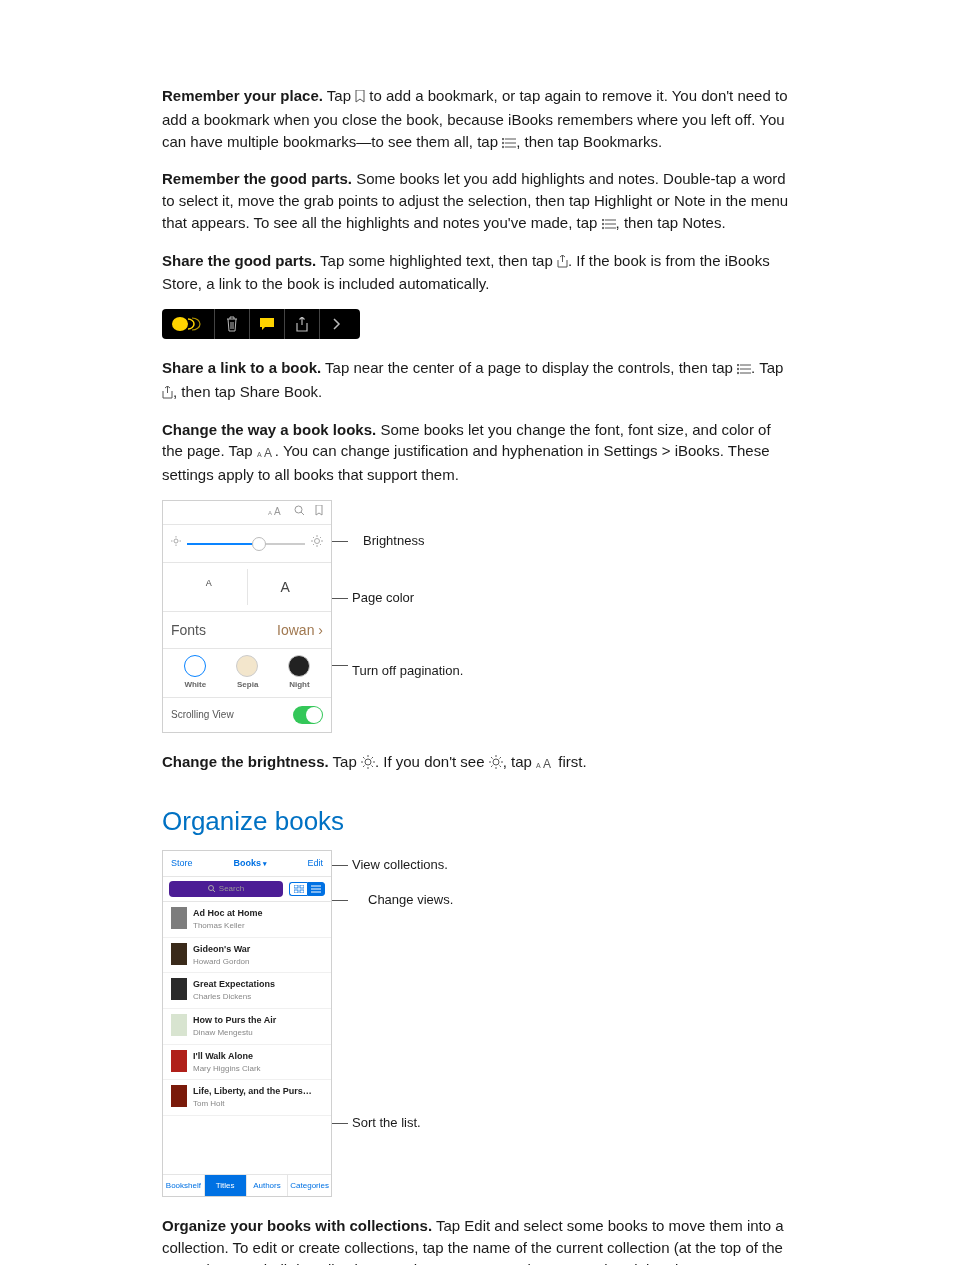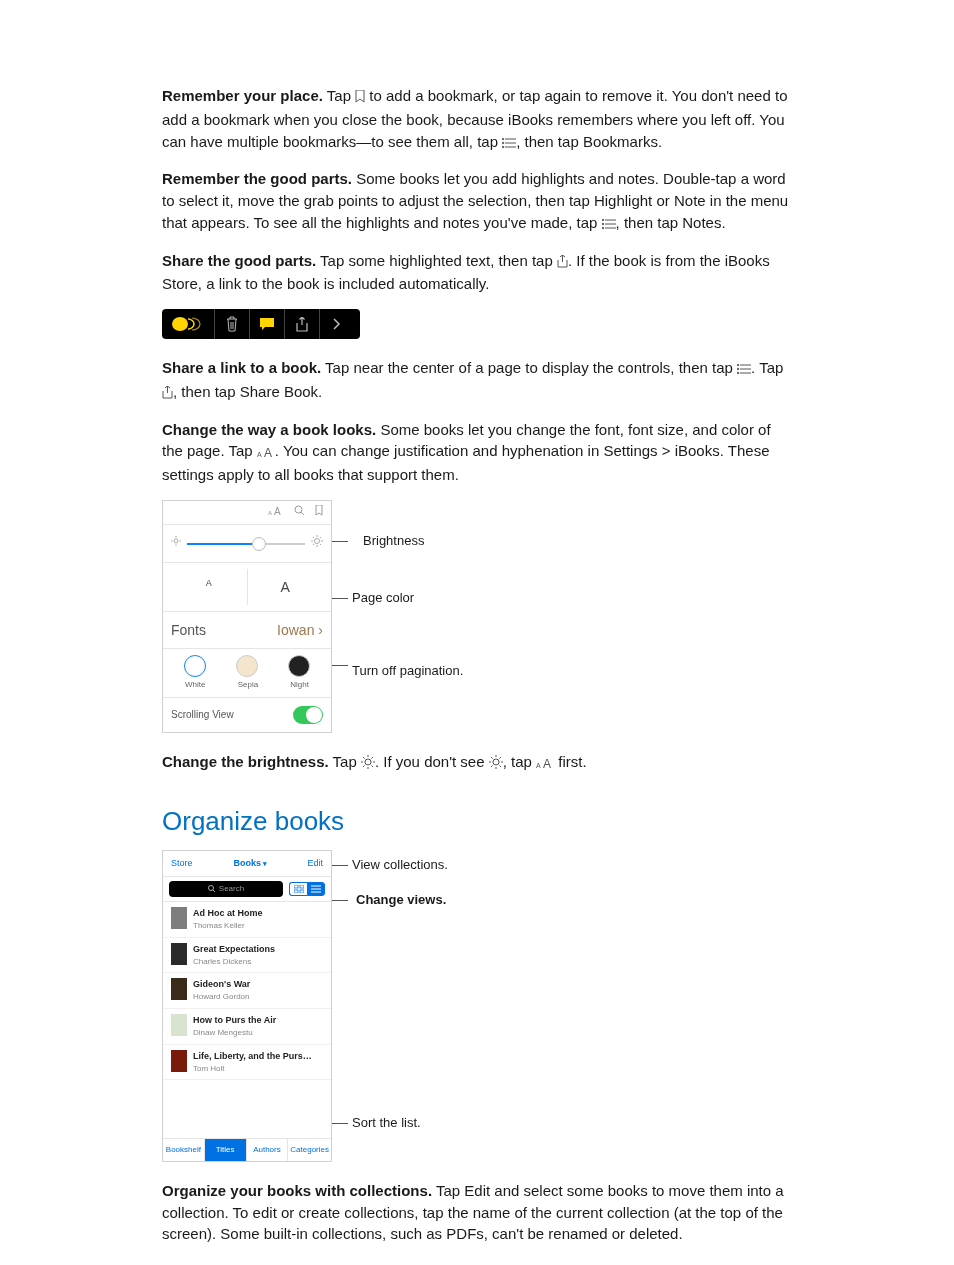--- a/index.html
+++ b/index.html
@@ -69,41 +69,41 @@
   .panel .slider-track::before { content:""; position:absolute; left:0; width:55%; height:2px; background:#0a84ff; }
   .panel .slider-knob { position:absolute; left:55%; top:-6px; width:14px; height:14px; background:#fff; border:1px solid #bbb; border-radius:50%; }
   .panel .sizerow { display:flex; }
   .panel .sizerow div { flex:1; text-align:center; padding:8px 0; color:#444; }
   .panel .sizerow div:first-child { border-right:1px solid #e5e5e5; font-size:9px; }
   .panel .sizerow div:last-child { font-size:14px; }
   .panel .fontsrow { display:flex; justify-content:space-between; padding:8px; font-size:14px; }
   .panel .fontsrow .fval { color:#a07850; }
   .panel .swatches { display:flex; justify-content:space-around; padding:6px 6px 2px; }
   .panel .swatch { width:22px; height:22px; border-radius:50%; border:1px solid #ccc; }
-  .panel .swlabels { display:flex; justify-content:space-around; font-size:8px; padding:0 6px 6px; color:#666; }
+  .panel .swlabels { display:flex; justify-content:space-around; font-size:8px; padding:0 6px 6px; color:#666;font-weight:bold; }
   .panel .scrollrow { display:flex; justify-content:space-between; align-items:center; padding:8px; }
   .toggle { width:30px; height:18px; background:#34c759; border-radius:10px; position:relative; }
   .toggle::after { content:""; position:absolute; right:1px; top:1px; width:16px; height:16px; background:#fff; border-radius:50%; }
 
   .callouts { font-size: 13px; color:#1a1a1a; }
   .callouts .cl { display:flex; align-items:center; margin-bottom: 0; }
   .callouts .lead { border-top:1px solid #555; display:inline-block; }
 
   
   .lib {
     width: 170px;
     border: 1px solid #d0d0d0;
     font-size: 10px;
     background:#fff;
   }
   .lib .top { display:flex; justify-content:space-between; padding:6px 8px; border-bottom:1px solid #e5e5e5; color:#0071e3; font-size:9px; }
   .lib .top .mid { font-weight:600; }
   .lib .top .mid::after { content:" ▾"; font-size:7px; }
   .lib .searchrow { display:flex; align-items:center; gap:6px; padding:4px 6px; border-bottom:1px solid #e5e5e5; }
-  .lib .searchbox { flex:1; background:#000000; border-radius:4px; font-size:8px; color:#999; padding:2px 6px; display:flex; align-items:center; gap:3px; justify-content:center;}
+  .lib .searchbox { flex:1; background:#4c1d95; border-radius:4px; font-size:8px; color:#999; padding:2px 6px; display:flex; align-items:center; gap:3px; justify-content:center;}
   .lib .viewbtns { display:flex; gap:0; }
   .lib .viewbtns span { width:18px; height:14px; display:flex; align-items:center; justify-content:center; border:1px solid #0071e3; font-size:8px; }
   .lib .viewbtns span:first-child { border-right:none; border-radius:3px 0 0 3px; color:#0071e3; }
   .lib .viewbtns span:last-child { background:#0071e3; color:#fff; border-radius:0 3px 3px 0; }
   .lib .book { display:flex; gap:6px; padding:5px 8px; border-bottom:1px solid #f0f0f0; align-items:flex-start; }
   .lib .cover { width:16px; height:22px; background:#888; flex-shrink:0; }
   .lib .btitle { font-weight:600; font-size:9px; color:#222; }
   .lib .bauth { font-size:8px; color:#888; }
   .lib .spacer { height:58px; }
   .lib .bottombar { display:flex; border-top:1px solid #e5e5e5; font-size:8px; }
@@ -356,38 +356,45 @@
       </div>
       <div id="book-list">
           <div class="book">
             <div class="cover" style="background:#7d7d7d"></div>
             <div>
               <div class="btitle">Ad Hoc at Home</div>
               <div class="bauth">Thomas Keller</div>
             </div>
           </div>
           <div class="book">
+            <div class="cover" style="background:#3a2a1a"></div>
+            <div>
+              <div class="btitle">Gideon's War</div>
+              <div class="bauth">Howard Gordon</div>
+            </div>
+          </div>
+          <div class="book">
             <div class="cover" style="background:#2a2a2a"></div>
             <div>
               <div class="btitle">Great Expectations</div>
               <div class="bauth">Charles Dickens</div>
             </div>
           </div>
           <div class="book">
-            <div class="cover" style="background:#3a2a1a"></div>
-            <div>
-              <div class="btitle">Gideon's War</div>
-              <div class="bauth">Howard Gordon</div>
-            </div>
-          </div>
-          <div class="book">
             <div class="cover" style="background:#d8e4d0"></div>
             <div>
               <div class="btitle">How to Purs the Air</div>
               <div class="bauth">Dinaw Mengestu</div>
+            </div>
+          </div>
+          <div class="book">
+            <div class="cover" style="background:#b0201a"></div>
+            <div>
+              <div class="btitle">I'll Walk Alone</div>
+              <div class="bauth">Mary Higgins Clark</div>
             </div>
           </div>
           <div class="book">
             <div class="cover" style="background:#7a1a0a"></div>
             <div>
               <div class="btitle">Life, Liberty, and the Purs…</div>
               <div class="bauth">Tom Holt</div>
             </div>
           </div>
         </div>
@@ -399,21 +406,21 @@
           <span>Categories</span>
         </div>
     </div>
     <div class="callouts">
       <div class="cl" style="margin-top:6px;">
           <span class="lead" style="width:16px;"></span>
           <span style="margin-left:4px;">View collections.</span>
         </div>
       <div class="cl" style="margin-top:16px;">
           <span class="lead" style="width:16px;"></span>
-          <span style="margin-left:8px;font-weight:bold;">Change views.</span>
+          <span style="margin-left:20px;">Change views.</span>
         </div>
       <div class="cl" style="margin-top:204px;">
           <span class="lead" style="width:16px;"></span>
           <span style="margin-left:4px;">Sort the list.</span>
         </div>
     </div>
   </div>
 
   <p style="margin-top:18px;">
     <span class="bold-run">Organize your books with collections.</span><span> Tap Edit and select some books to move them into a collection. To edit or create collections, tap the name of the current collection (at the top of the screen). Some built-in collections, such as PDFs, can't be renamed or deleted.</span>

